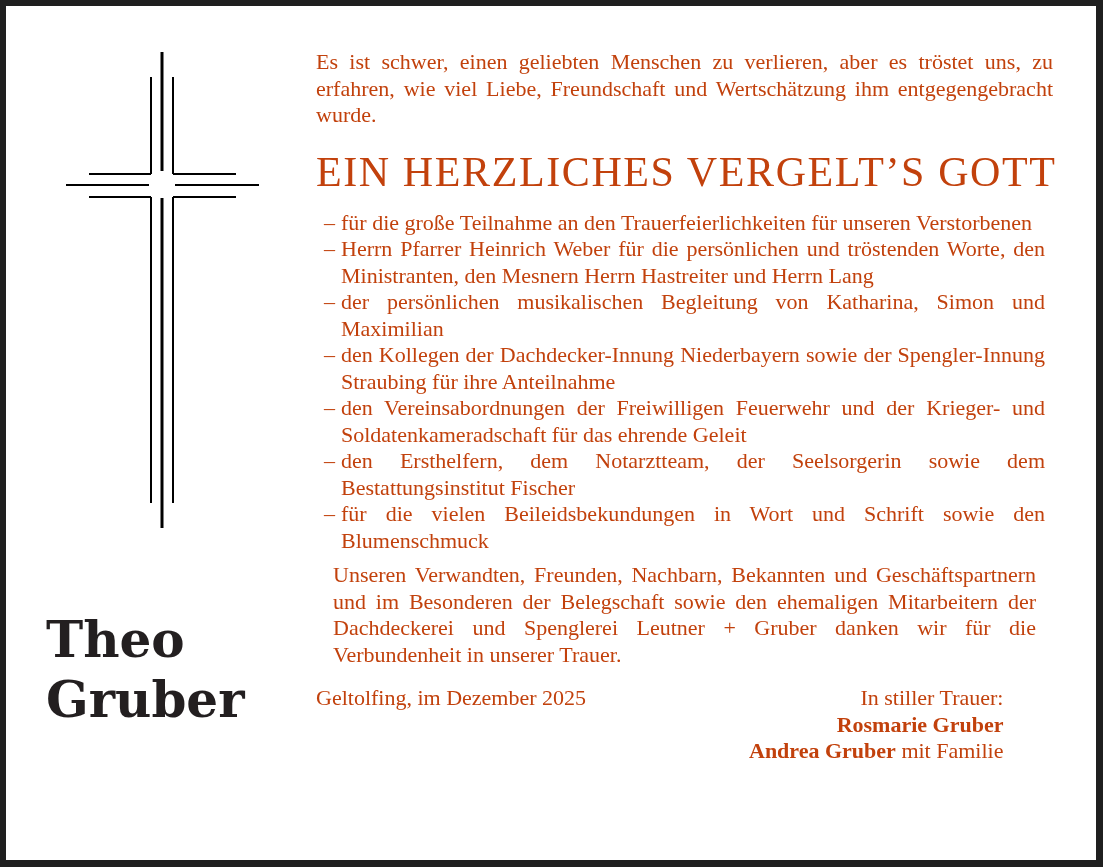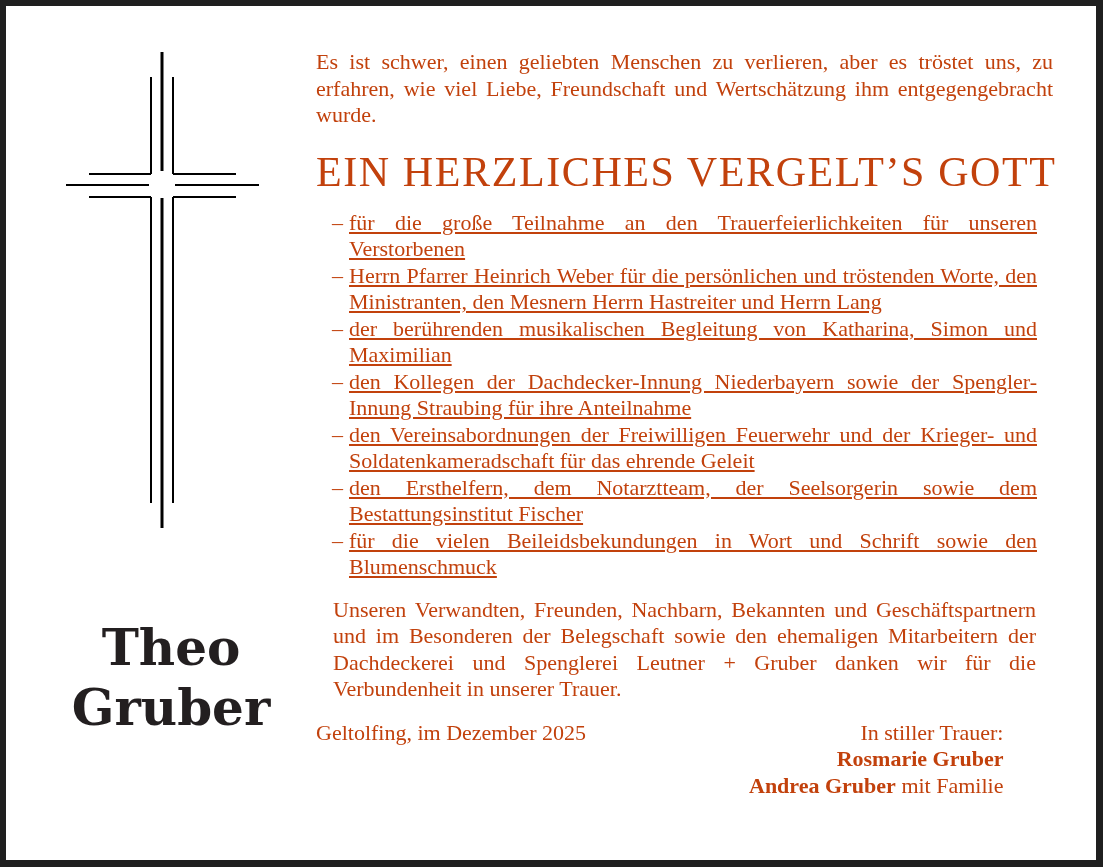--- a/index.html
+++ b/index.html
@@ -1,23 +1,23 @@
 <!DOCTYPE html>
 <html><head>
 <meta charset="utf-8">
 <style>
   html, body { margin:0; padding:0; background:#ffffff; }
   body { width:1103px; height:867px; position:relative; overflow:hidden; font-family:"DejaVu Serif", "Liberation Serif", serif; color:#231f20; }
   .frame { position:absolute; left:0; top:0; width:1103px; height:867px; box-sizing:border-box; border:6px solid #1f1f1f; border-right-width:7px; border-bottom-width:7px; background:#fff; }
   .cross { position:absolute; left:0; top:0; }
-  .name { position:absolute; left:40px; top:604px; width:250px; text-align:center; font-family:"DejaVu Serif", serif; font-weight:bold; font-size:50px; line-height:60px; letter-spacing:0px; color:#231f20;margin-top:8px; }
+  .name { position:absolute; left:40px; top:604px; width:250px; text-align:left; font-family:"DejaVu Serif", serif; font-weight:bold; font-size:50px; line-height:60px; letter-spacing:0px; color:#231f20; }
   .content { position:absolute; left:310px; top:43px; width:737px; font-family:"Liberation Serif", serif; font-size:22px; line-height:26.5px; color:#c2410c; }
   .intro { text-align:justify; margin:0; }
   .heading { font-family:"Liberation Serif", serif; font-size:42px; line-height:40px; letter-spacing:1.6px; margin:23px 0 18px 0; white-space:nowrap; }
-  ul.thanks { list-style:none; margin:16px; padding:0;text-decoration:underline; }
+  ul.thanks { list-style:none; margin:8px; padding:0; }
   ul.thanks li { position:relative; padding-left:17px; text-align:justify; }
   ul.thanks li::before { content:"–"; position:absolute; left:0; top:0; }
   .closing { text-align:justify; margin:17px; margin-top:1px; }
   .footer { position:relative; margin-top:4px; height:80px; }
   .place { position:absolute; left:0; top:0; }
   .signers { position:absolute; left:433px; top:0;text-align:right; }
   .signers .b { font-weight:bold; }
 </style>
 </head>
 <body>
@@ -50,21 +50,21 @@
   </div>
 
   <div class="content">
     <p class="intro">Es ist schwer, einen geliebten Menschen zu verlieren, aber es tröstet uns, zu erfahren, wie viel Liebe, Freundschaft und Wertschätzung ihm entgegengebracht wurde.</p>
 
     <div class="heading">EIN HERZLICHES VERGELT’S GOTT</div>
 
     <ul class="thanks">
       <li>für die große Teilnahme an den Trauerfeierlichkeiten für unseren Verstorbenen</li>
       <li>Herrn Pfarrer Heinrich Weber für die persönlichen und tröstenden Worte, den Ministranten, den Mesnern Herrn Hastreiter und Herrn Lang</li>
-      <li>der berührenden musikalischen Begleitung von Katharina, Simon und Maximilian</li>
+      <li>der persönlichen musikalischen Begleitung von Katharina, Simon und Maximilian</li>
       <li>den Kollegen der Dachdecker-Innung Niederbayern sowie der Spengler-Innung Straubing für ihre Anteilnahme</li>
       <li>den Vereinsabordnungen der Freiwilligen Feuerwehr und der Krieger- und Soldatenkameradschaft für das ehrende Geleit</li>
       <li>den Ersthelfern, dem Notarztteam, der Seelsorgerin sowie dem Bestattungsinstitut Fischer</li>
       <li>für die vielen Beileidsbekundungen in Wort und Schrift sowie den Blumenschmuck</li>
     </ul>
 
     <p class="closing">Unseren Verwandten, Freunden, Nachbarn, Bekannten und Geschäftspartnern und im Besonderen der Belegschaft sowie den ehemaligen Mitarbeitern der Dachdeckerei und Spenglerei Leutner + Gruber danken wir für die Verbundenheit in unserer Trauer.</p>
 
     <div class="footer">
       <div class="place">Geltolfing, im Dezember 2025</div>

